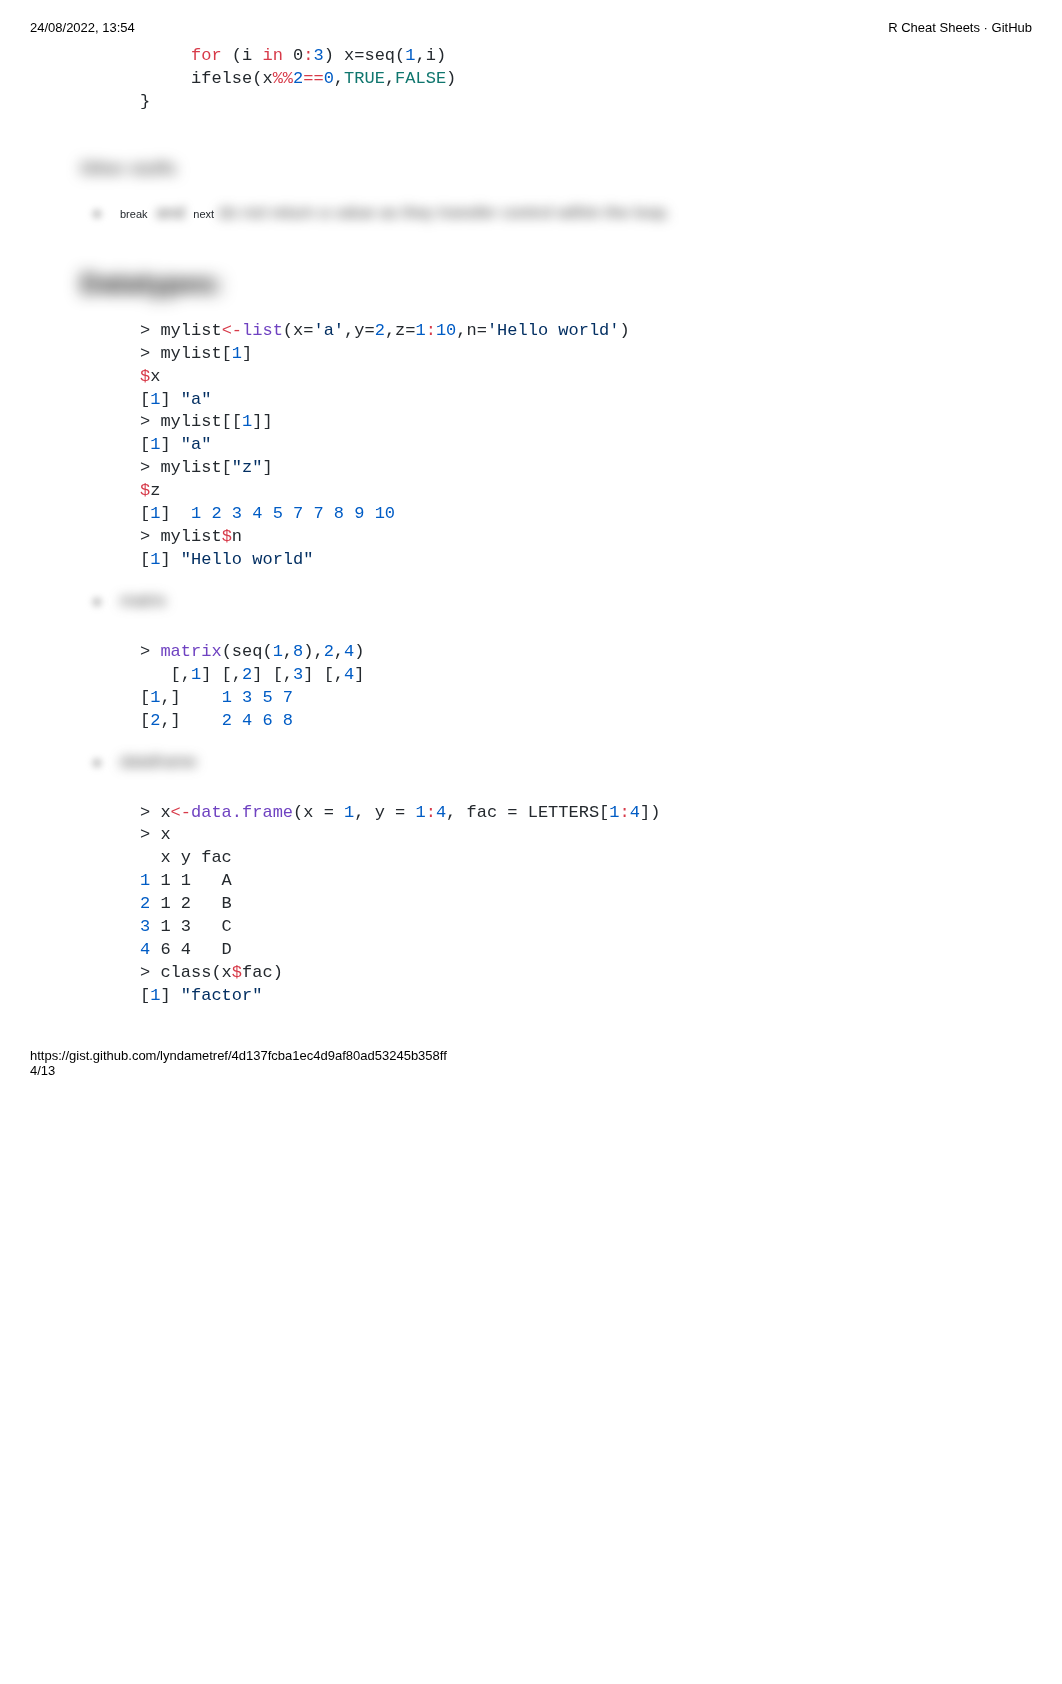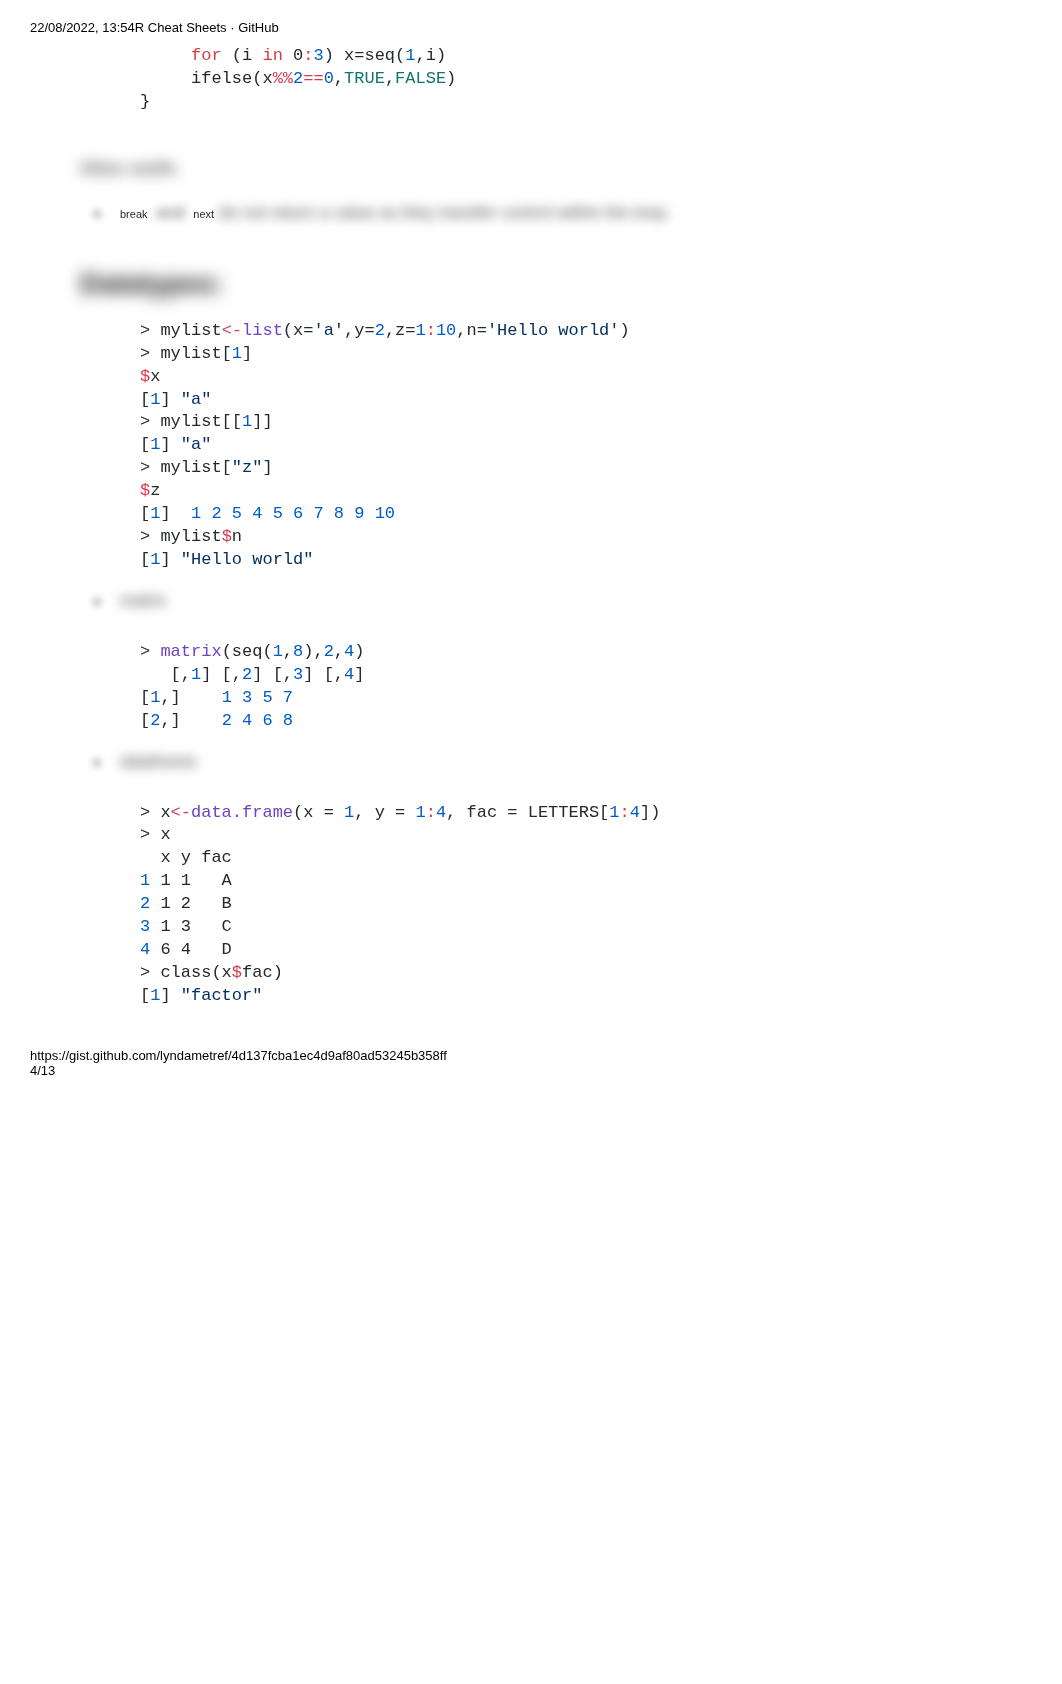--- a/index.html
+++ b/index.html
@@ -9,21 +9,21 @@
       color: #24292e;
       width: 1062px;
     }
     .page-header {
       display: flex;
       justify-content: space-between;
       padding: 20px 30px 10px 30px;
       font-size: 13px;
       color: #000;
     }
-    .page-header .center { flex: 1; text-align: left; }
+    .page-header .center { flex: 1; text-align: right; }
     .content {
       padding: 0 60px 20px 60px;
     }
     pre.code-block {
       font-family: "SFMono-Regular", Consolas, "Liberation Mono", Menlo, monospace;
       font-size: 17px;
       line-height: 1.35;
       padding: 0 0 10px 80px;
       white-space: pre;
       color: #24292e;
@@ -103,21 +103,21 @@
       padding: 10px 30px 20px 30px;
       font-size: 13px;
       color: #000;
       flex-direction: column;
     }
   </style>
 </head>
 <body>
 
 <div class="page-header">
-  <span>22/08/2022, 13:54</span>
+  <span>24/08/2022, 13:54</span>
   <span class="center">R Cheat Sheets · GitHub</span>
   <span></span>
 </div>
 
 <div class="content">
 
 <pre class="code-block">     <span class="kw-for">for</span><span> (i </span><span class="kw-in">in</span><span> 0</span><span class="op">:</span><span class="num">3</span><span>) x=seq(</span><span class="num">1</span><span>,i)</span>
      <span>ifelse(x</span><span class="op">%%</span><span class="num">2</span><span class="op">==</span><span class="num">0</span><span>,</span><span class="bool">TRUE</span><span>,</span><span class="bool">FALSE</span><span>)</span>
 <span class="curly">}</span></pre>
 
@@ -134,21 +134,21 @@
 
 <div class="code-section">
 <pre class="output"><span>&gt; mylist</span><span class="op">&lt;-</span><span class="fn">list</span><span>(x=</span><span class="str">'a'</span><span>,y=</span><span class="num">2</span><span>,z=</span><span class="num">1</span><span class="op">:</span><span class="num">10</span><span>,n=</span><span class="str">'Hello world'</span><span>)</span>
 <span>&gt; mylist[</span><span class="num">1</span><span>]</span>
 <span class="op">$</span><span>x</span>
 <span>[</span><span class="num">1</span><span>] </span><span class="str">"a"</span>
 <span>&gt; mylist[[</span><span class="num">1</span><span>]]</span>
 <span>[</span><span class="num">1</span><span>] </span><span class="str">"a"</span>
 <span>&gt; mylist[</span><span class="str">"z"</span><span>]</span>
 <span class="op">$</span><span>z</span>
-<span>[</span><span class="num">1</span><span>]  </span><span class="num">1 2 5 4 5 6 7 8 9 10</span>
+<span>[</span><span class="num">1</span><span>]  </span><span class="num">1 2 3 4 5 7 7 8 9 10</span>
 <span>&gt; mylist</span><span class="op">$</span><span>n</span>
 <span>[</span><span class="num">1</span><span>] </span><span class="str">"Hello world"</span></pre>
 </div>
 
 <ul class="items">
   <li><span class="blur-text">matrix</span></li>
 </ul>
 
 <div class="code-section">
 <pre class="output"><span>&gt; </span><span class="fn">matrix</span><span>(seq(</span><span class="num">1</span><span>,</span><span class="num">8</span><span>),</span><span class="num">2</span><span>,</span><span class="num">4</span><span>)</span>

